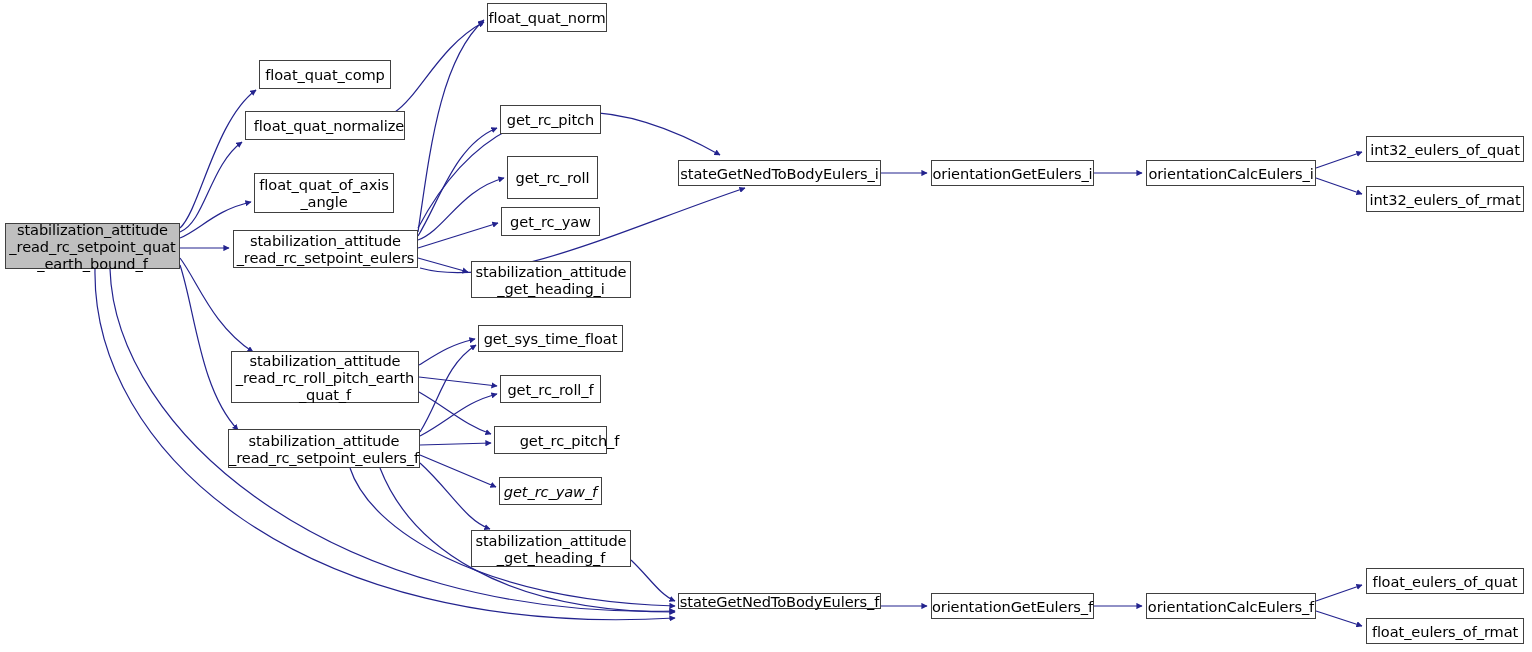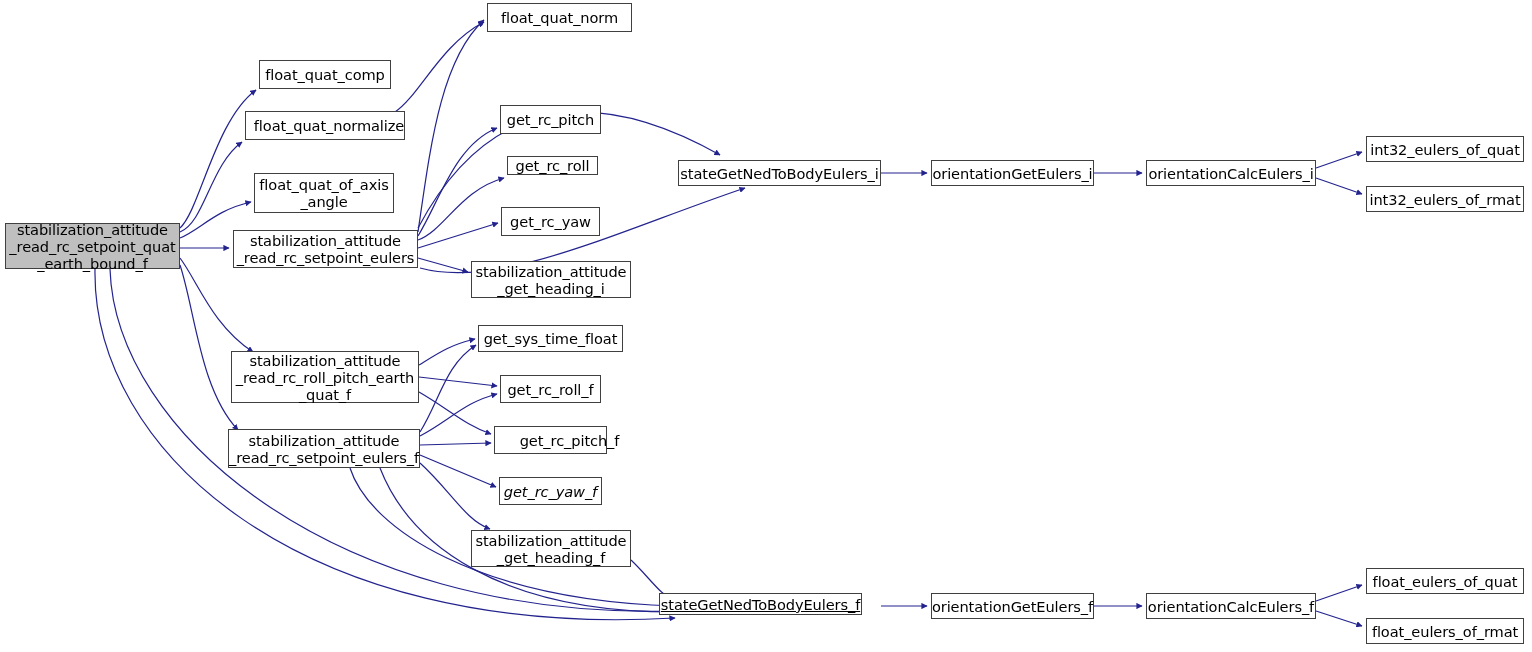--- a/index.html
+++ b/index.html
@@ -89,47 +89,47 @@
         <path d="M881,606 L927,606" fill="none" stroke="#23238e" stroke-width="1.2" marker-end="url(#arrow)"></path>
         <path d="M1094,606 L1142,606" fill="none" stroke="#23238e" stroke-width="1.2" marker-end="url(#arrow)"></path>
         <path d="M1316,601 L1362,585" fill="none" stroke="#23238e" stroke-width="1.2" marker-end="url(#arrow)"></path>
         <path d="M1316,611 L1362,626" fill="none" stroke="#23238e" stroke-width="1.2" marker-end="url(#arrow)"></path>
       </g>
   </svg>
   <div id="nodes">
       <div class="node highlight" style="left: 5px; top: 223px; width: 175px; height: 46px;">stabilization_attitude
 _read_rc_setpoint_quat
 _earth_bound_f</div>
-      <div class="node" style="left: 487px; top: 3px; width: 145px; height: 29px;">float_quat_norm</div>
+      <div class="node" style="left: 487px; top: 3px; width: 120px; height: 29px;">float_quat_norm</div>
       <div class="node" style="left: 259px; top: 60px; width: 132px; height: 29px;">float_quat_comp</div>
       <div class="node" style="left: 245px; top: 111px; width: 160px; height: 29px; padding-left: 8px;">float_quat_normalize</div>
       <div class="node" style="left: 254px; top: 173px; width: 140px; height: 40px;">float_quat_of_axis
 _angle</div>
       <div class="node" style="left: 233px; top: 230px; width: 185px; height: 38px;">stabilization_attitude
 _read_rc_setpoint_eulers</div>
       <div class="node" style="left: 500px; top: 105px; width: 101px; height: 29px;">get_rc_pitch</div>
-      <div class="node" style="left: 507px; top: 156px; width: 91px; height: 19px;">get_rc_roll</div>
+      <div class="node" style="left: 507px; top: 156px; width: 91px; height: 43px;">get_rc_roll</div>
       <div class="node" style="left: 501px; top: 207px; width: 99px; height: 29px;">get_rc_yaw</div>
       <div class="node" style="left: 471px; top: 261px; width: 160px; height: 37px;">stabilization_attitude
 _get_heading_i</div>
       <div class="node" style="left: 478px; top: 325px; width: 145px; height: 27px;">get_sys_time_float</div>
       <div class="node" style="left: 231px; top: 351px; width: 188px; height: 52px;">stabilization_attitude
 _read_rc_roll_pitch_earth
 _quat_f</div>
       <div class="node" style="left: 500px; top: 375px; width: 101px; height: 28px;">get_rc_roll_f</div>
       <div class="node" style="left: 228px; top: 429px; width: 192px; height: 39px;">stabilization_attitude
 _read_rc_setpoint_eulers_f</div>
       <div class="node" style="left: 494px; top: 426px; width: 113px; height: 28px; padding-left: 38px;">get_rc_pitch_f</div>
       <div class="node" style="left: 499px; top: 477px; width: 103px; height: 28px; font-style: italic;">get_rc_yaw_f</div>
       <div class="node" style="left: 471px; top: 530px; width: 160px; height: 37px;">stabilization_attitude
 _get_heading_f</div>
       <div class="node" style="left: 678px; top: 160px; width: 203px; height: 26px;">stateGetNedToBodyEulers_i</div>
       <div class="node" style="left: 931px; top: 160px; width: 163px; height: 26px; text-align: right;">orientationGetEulers_i</div>
       <div class="node" style="left: 1146px; top: 160px; width: 170px; height: 26px;">orientationCalcEulers_i</div>
       <div class="node" style="left: 1366px; top: 136px; width: 158px; height: 26px;">int32_eulers_of_quat</div>
       <div class="node" style="left: 1366px; top: 186px; width: 158px; height: 26px;">int32_eulers_of_rmat</div>
-      <div class="node" style="left: 659px; top: 593px; width: 203px; height: 22px; text-decoration: underline;">stateGetNedToBodyEulers_f</div>
+      <div class="node" style="left: 678px; top: 593px; width: 203px; height: 16px;">stateGetNedToBodyEulers_f</div>
       <div class="node" style="left: 931px; top: 593px; width: 163px; height: 26px; text-align: right;">orientationGetEulers_f</div>
       <div class="node" style="left: 1146px; top: 593px; width: 170px; height: 26px;">orientationCalcEulers_f</div>
       <div class="node" style="left: 1366px; top: 568px; width: 158px; height: 26px;">float_eulers_of_quat</div>
       <div class="node" style="left: 1366px; top: 618px; width: 158px; height: 26px;">float_eulers_of_rmat</div>
     </div>
 </div>
 
 </body></html>

